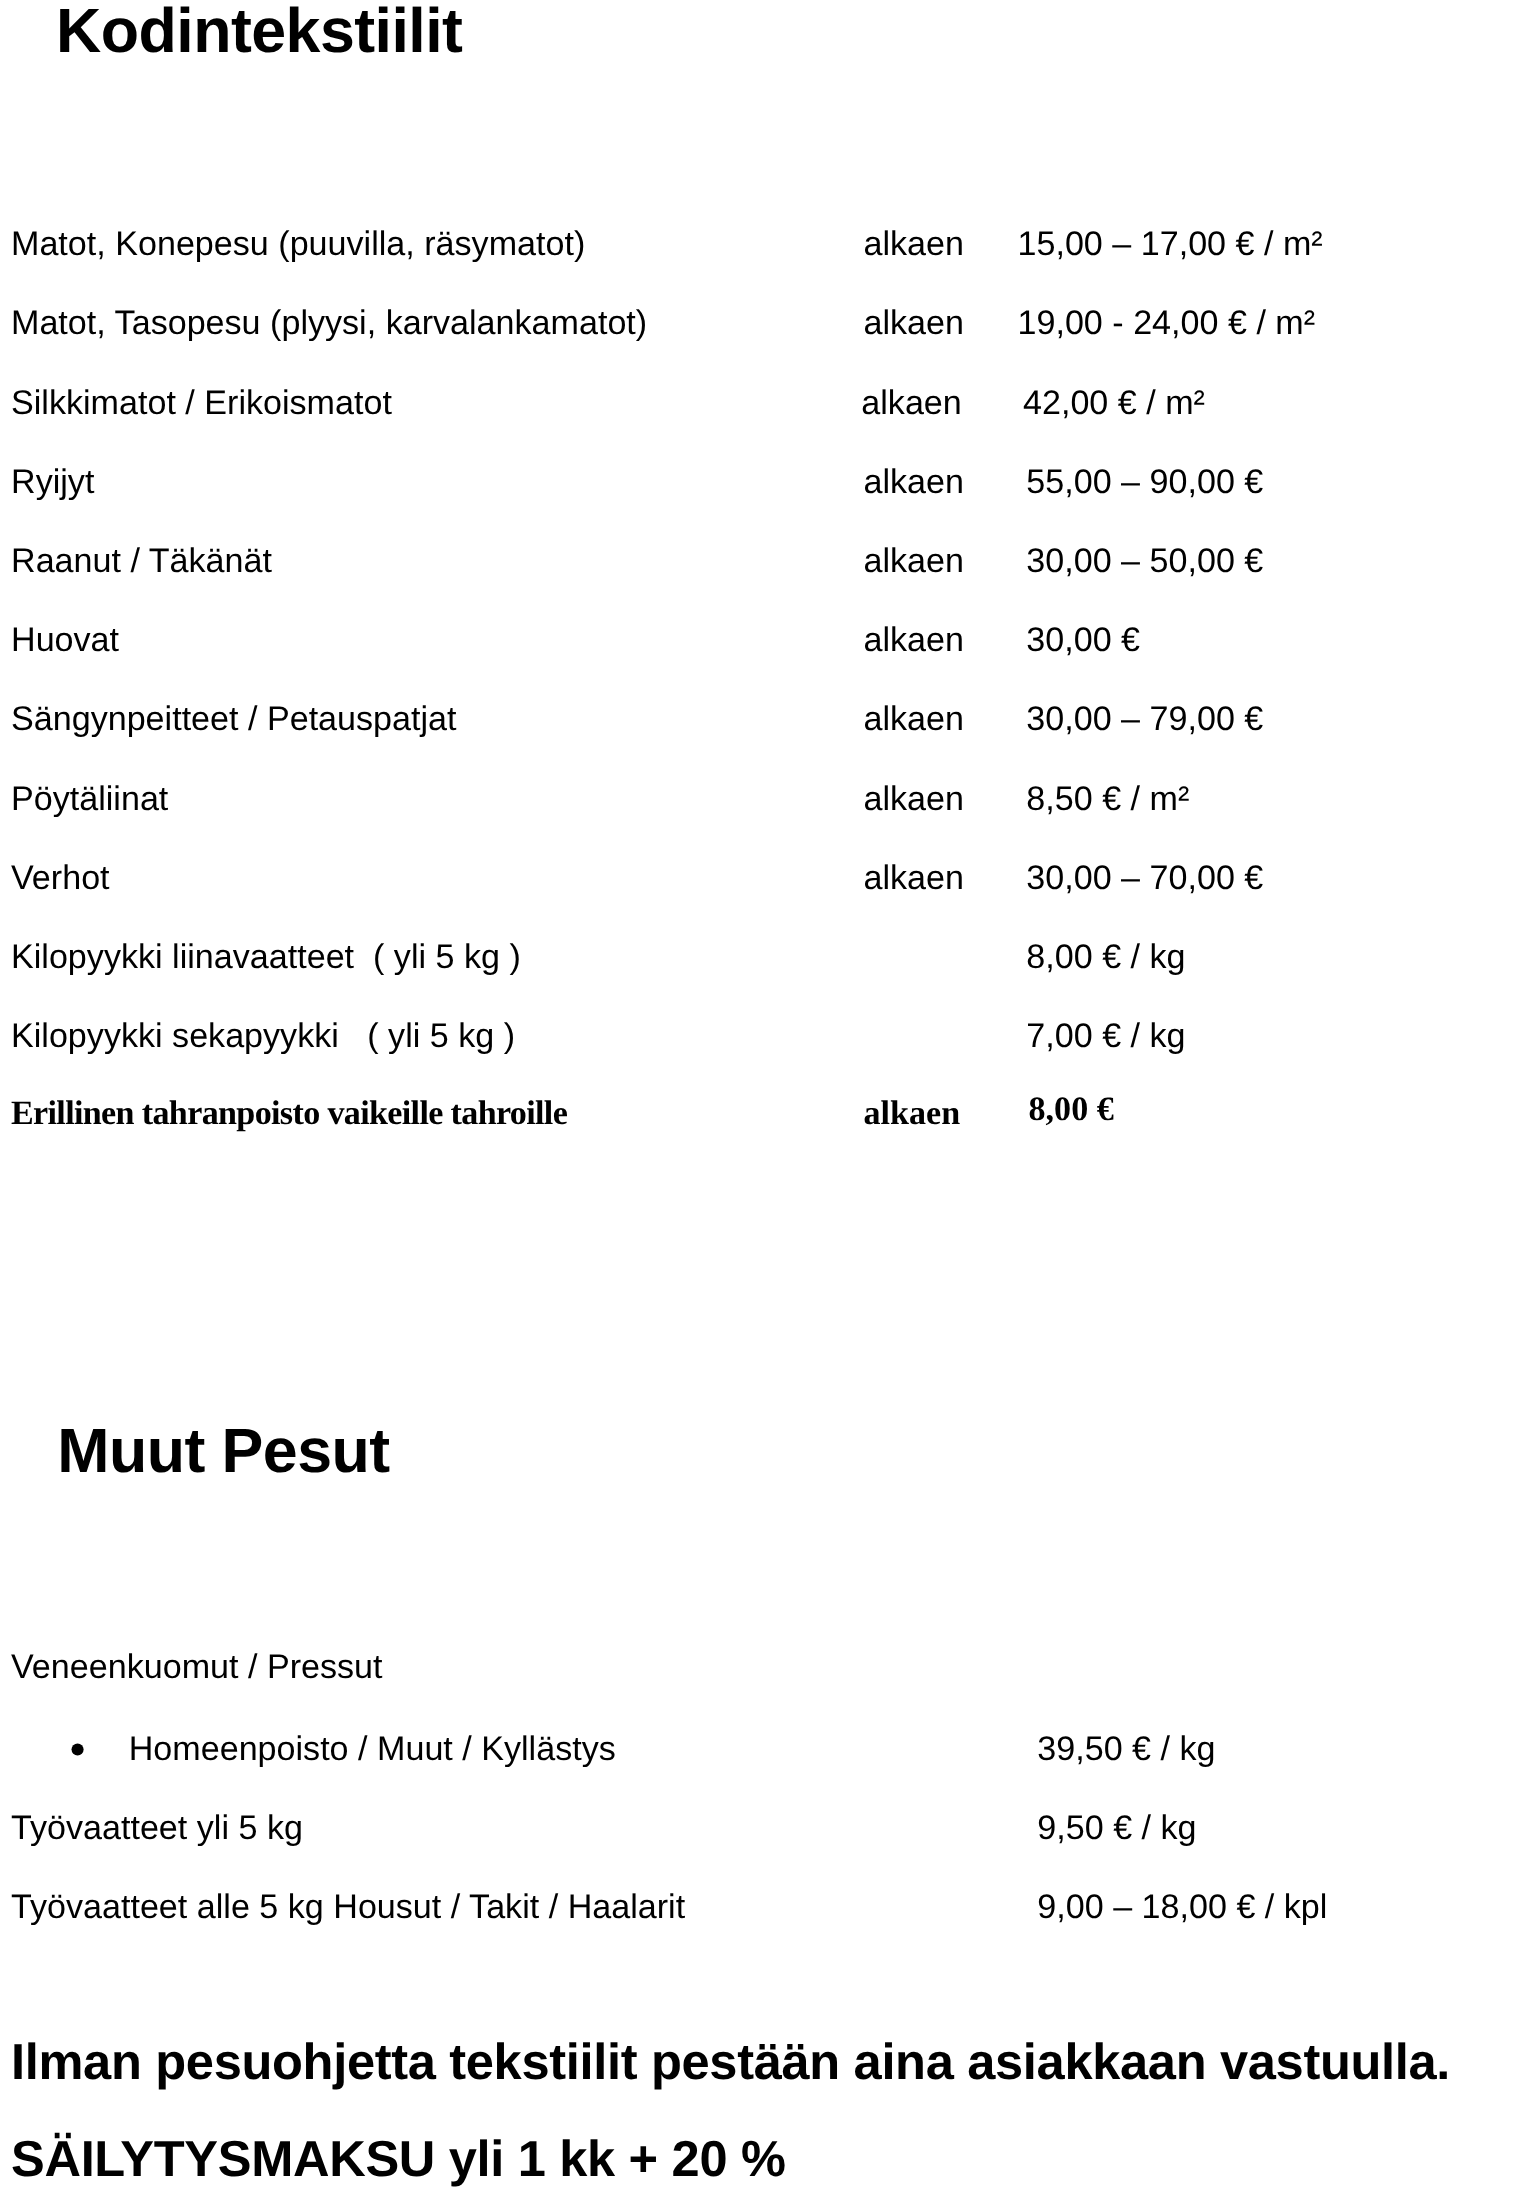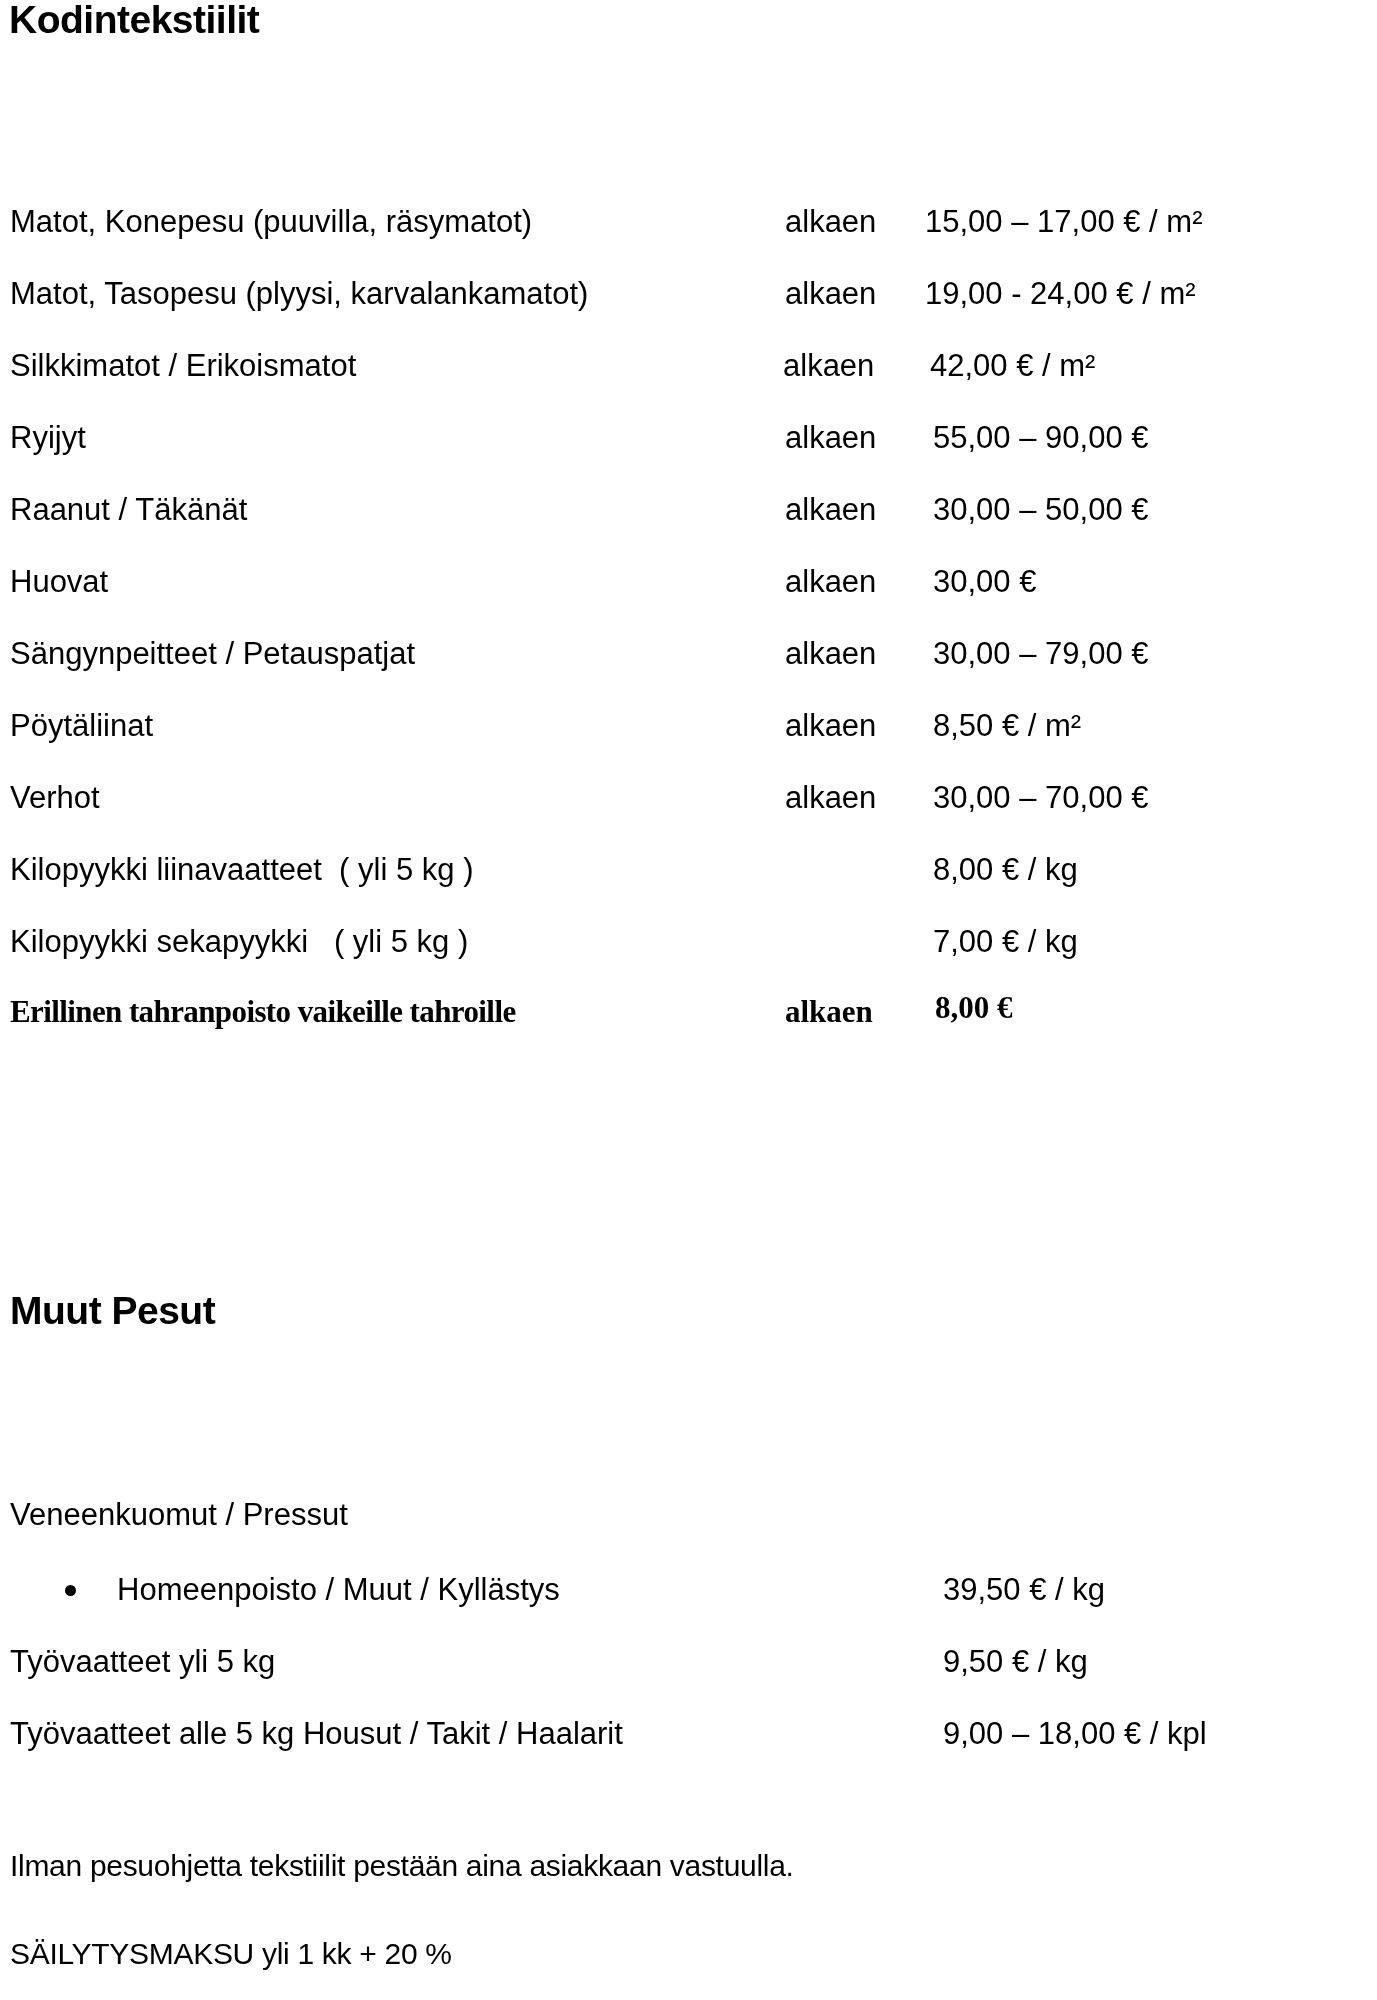--- a/index.html
+++ b/index.html
@@ -11,32 +11,33 @@
       width: 1377px;
       height: 2000px;
       position: relative;
       overflow: hidden;
       font-family: "Liberation Sans", "DejaVu Sans", sans-serif;
       color: #000000;
     }
     .abs { position: absolute; white-space: pre; }
     .h1 {
       font-weight: bold;
-      font-size: 39px;
+      font-size: 57px;
       line-height: 1;
       letter-spacing: -0.5px;
+      margin-left: 42px;
     }
     .row {
       font-size: 31px;
       line-height: 40px;
     }
     .bold { font-weight: bold; font-family: Liberation Serif, serif; }
     .footer {
-      font-weight: normal;
-      font-size: 30px;
+      font-weight: bold;
+      font-size: 46px;
       line-height: 1;
       letter-spacing: -0.3px;
     }
     .bullet {
       position: absolute;
       width: 11px;
       height: 11px;
       border-radius: 50%;
       background: #000;
     }

